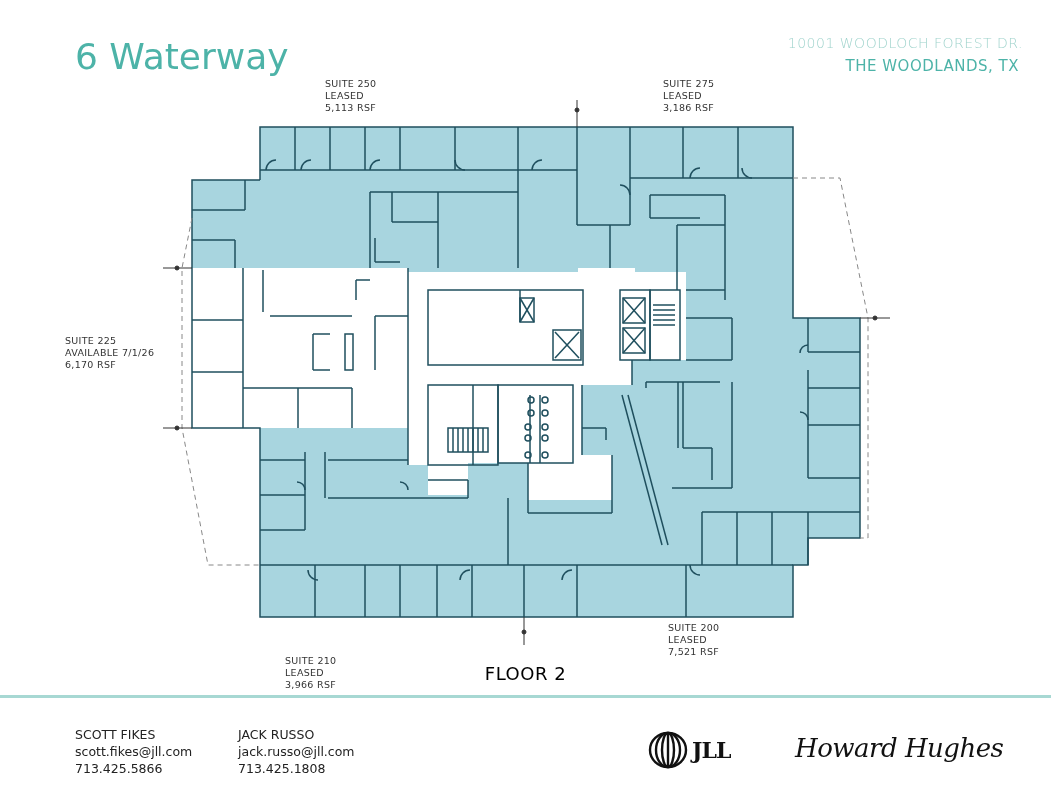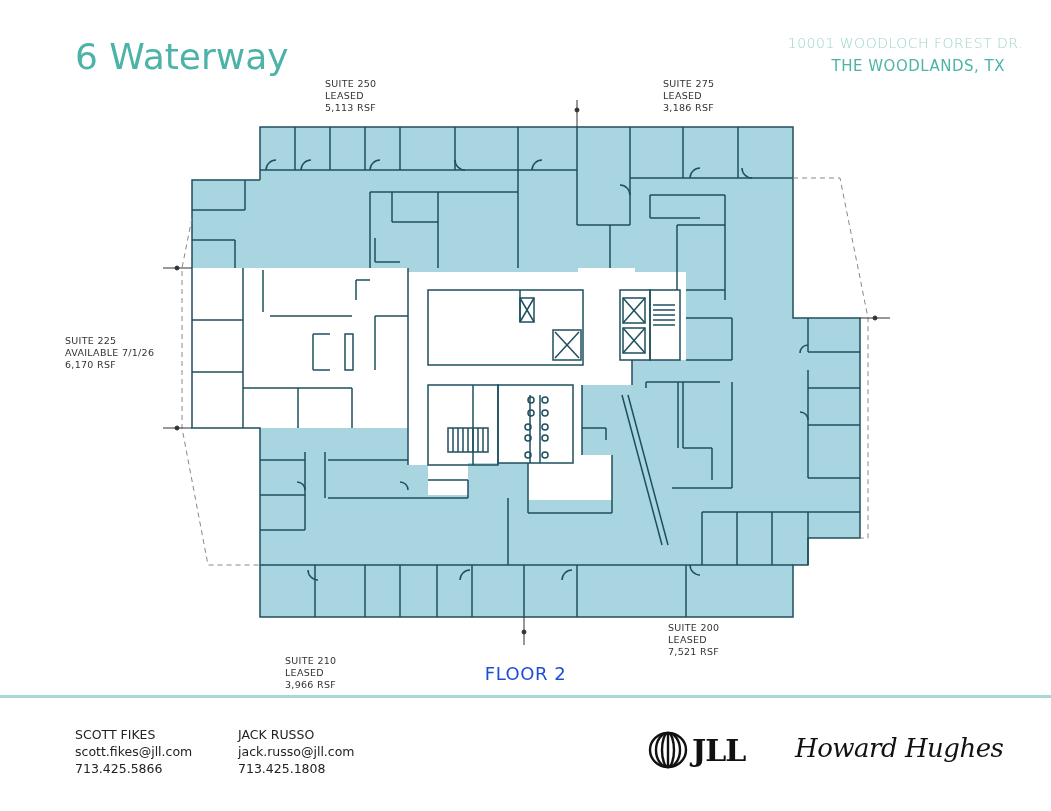--- a/index.html
+++ b/index.html
@@ -1,26 +1,26 @@
 <!DOCTYPE html>
 <html><head>
 <meta charset="utf-8">
 <style>
   html, body { margin:0; padding:0; background:#ffffff; }
   body { width:1051px; height:811px; position:relative; overflow:hidden; font-family:"DejaVu Sans", sans-serif; }
   .title { position:absolute; left:75px; top:36px; font-size:36px; color:#4db3a8; font-family:"DejaVu Sans", sans-serif; letter-spacing:0px; }
   .addr1 { position:absolute; right:28px; top:35px; font-size:14px; color:#9fd3cc; letter-spacing:0.5px; text-align:right; font-family:"DejaVu Sans", sans-serif; font-weight:300; }
-  .addr2 { position:absolute; right:46px; top:57px; font-size:15px; color:#4db3a8; letter-spacing:0.5px; text-align:left; font-family:"DejaVu Sans", sans-serif; }
+  .addr2 { position:absolute; right:32px; top:57px; font-size:15px; color:#4db3a8; letter-spacing:0.5px; text-align:left; font-family:"DejaVu Sans", sans-serif; }
   .suite-label { position:absolute; font-size:9.5px; line-height:12px; color:#333; text-align:left; letter-spacing:0.3px; font-family:"DejaVu Sans", sans-serif; }
   .suite-label div { white-space:nowrap; }
-  .floor-label { position:absolute; left:0; width:1051px; text-align:center; top:663px; font-size:18px; color:#1d4ed8; letter-spacing:0.5px; }
+  .floor-label { position:absolute; left:0; width:1051px; text-align:center; top:663px; font-size:18px; color:#000000; letter-spacing:0.5px; }
   .divider { position:absolute; left:0; top:695px; width:1051px; height:3px; background:#a7d8d3; }
   .contact { position:absolute; top:726px; font-size:12.5px; line-height:17px; color:#222; font-family:"DejaVu Sans", sans-serif; }
   .jll { position:absolute; left:648px; top:730px; height:40px; display:flex; align-items:center; gap:4px; }
-  .jll-text { font-family:"DejaVu Serif", serif; font-weight:bold; font-size:30px; color:#111; letter-spacing:-1px; }
+  .jll-text { font-family:"DejaVu Serif", serif; font-weight:bold; font-size:22px; color:#111; letter-spacing:-1px; }
   .hh { position:absolute; left:795px; top:733px; font-family:"DejaVu Serif", serif; font-style:italic; font-size:26px; color:#111; letter-spacing:-0.5px; }
   svg.plan { position:absolute; left:0; top:0; }
 </style>
 </head>
 <body>
 
 <div class="title">6 Waterway</div>
 <div class="addr1">10001 WOODLOCH FOREST DR.</div>
 <div class="addr2">THE WOODLANDS, TX</div>
 

